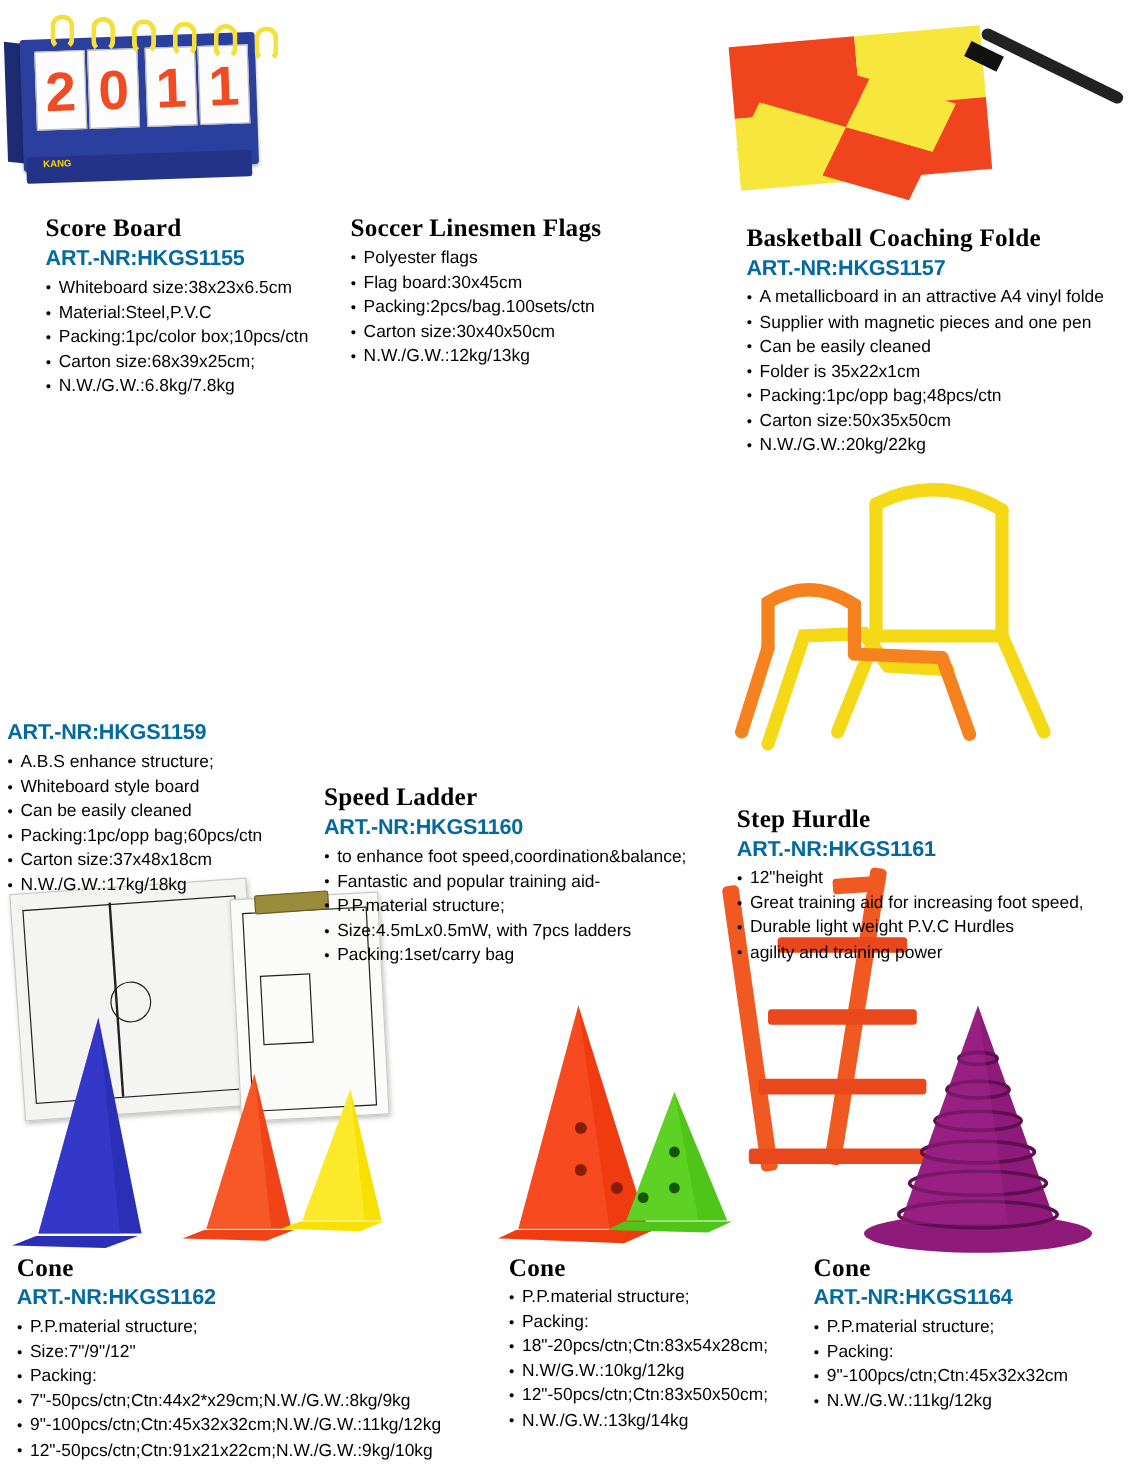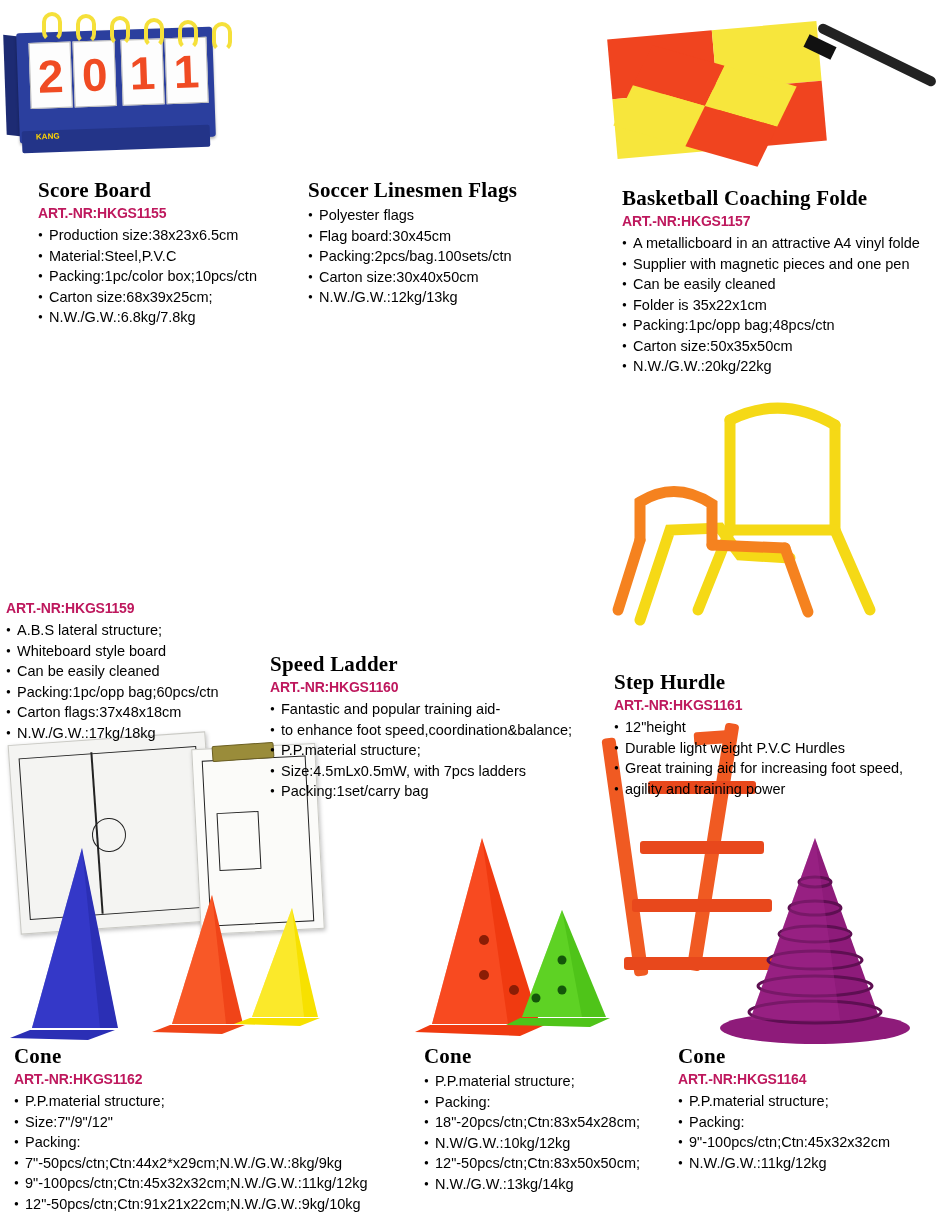--- a/index.html
+++ b/index.html
@@ -18,22 +18,22 @@
     font-family: "Liberation Serif", serif;
     font-weight: bold;
     font-size: 21px;
     color: #000;
     margin: 0 0 2px 0;
     letter-spacing: 0.2px;
   }
   .prod-art {
     font-family: "Liberation Sans", sans-serif;
     font-weight: bold;
-    font-size: 14px;
-    color: #be185d;
+    font-size: 18px;
+    color: #0369a1;
     margin: 0 0 4px 0;
     letter-spacing: -0.2px;
   }
   ul.spec {
     list-style: none;
     margin: 0;
     padding: 0;
   }
   ul.spec li {
     font-size: 14.5px;
@@ -142,29 +142,29 @@
     
     
     
     
   </div>
 
   <div class="block" style="left:38px;top:178px;width:260px;">
     <h2 class="prod-title">Score Board</h2>
     <div class="prod-art">ART.-NR:HKGS1155</div>
     <ul class="spec">
-      <li>Production size:38x23x6.5cm</li>
+      <li>Whiteboard size:38x23x6.5cm</li>
       <li>Material:Steel,P.V.C</li>
       <li>Packing:1pc/color box;10pcs/ctn</li>
       <li>Carton size:68x39x25cm;</li>
       <li>N.W./G.W.:6.8kg/7.8kg</li>
     </ul>
   </div>
 
-  <div class="block" style="left:308px;top:178px;width:300px;">
+  <div class="block" style="left:292px;top:178px;width:300px;">
     <h2 class="prod-title">Soccer Linesmen Flags</h2>
     <ul class="spec">
       <li>Polyester flags</li>
       <li>Flag board:30x45cm</li>
       <li>Packing:2pcs/bag.100sets/ctn</li>
       <li>Carton size:30x40x50cm</li>
       <li>N.W./G.W.:12kg/13kg</li>
     </ul>
   </div>
 
@@ -217,48 +217,48 @@
         <path d="M60 160 L38 230" stroke="#f5821f" stroke-width="11"></path>
         <path d="M132 165 L205 168" stroke="#f5821f" stroke-width="11"></path>
         <path d="M205 168 L228 232" stroke="#f5821f" stroke-width="11"></path>
       </g>
     </svg>
   </div>
 
   <div class="block" style="left:6px;top:600px;width:270px;">
     <div class="prod-art">ART.-NR:HKGS1159</div>
     <ul class="spec">
-      <li>A.B.S lateral structure;</li>
+      <li>A.B.S enhance structure;</li>
       <li>Whiteboard style board</li>
       <li>Can be easily cleaned</li>
       <li>Packing:1pc/opp bag;60pcs/ctn</li>
-      <li>Carton flags:37x48x18cm</li>
+      <li>Carton size:37x48x18cm</li>
       <li>N.W./G.W.:17kg/18kg</li>
     </ul>
   </div>
 
   <div class="block" style="left:270px;top:652px;width:330px;">
     <h2 class="prod-title">Speed Ladder</h2>
     <div class="prod-art">ART.-NR:HKGS1160</div>
     <ul class="spec">
+      <li>to enhance foot speed,coordination&amp;balance;</li>
       <li>Fantastic and popular training aid-</li>
-      <li>to enhance foot speed,coordination&amp;balance;</li>
       <li>P.P.material structure;</li>
       <li>Size:4.5mLx0.5mW, with 7pcs ladders</li>
       <li>Packing:1set/carry bag</li>
     </ul>
   </div>
 
   <div class="block" style="left:614px;top:670px;width:330px;">
     <h2 class="prod-title">Step Hurdle</h2>
     <div class="prod-art">ART.-NR:HKGS1161</div>
     <ul class="spec">
       <li>12"height</li>
+      <li>Great training aid for increasing foot speed,</li>
       <li>Durable light weight P.V.C Hurdles</li>
-      <li>Great training aid for increasing foot speed,</li>
       <li>agility and training power</li>
     </ul>
   </div>
 
   <div class="imgbox" style="left:0;top:820px;width:340px;height:230px;">
     <svg width="340" height="230" viewBox="0 0 340 230">
       <polygon points="30,210 115,210 88,220 10,218" fill="#2b2fb5"></polygon>
       <polygon points="82,28 118,208 32,208" fill="#2b2fb5"></polygon>
       <polygon points="82,28 100,208 32,208" fill="#3b40d6" opacity="0.6"></polygon>
       <polygon points="170,205 245,205 222,214 152,212" fill="#f04418"></polygon>

